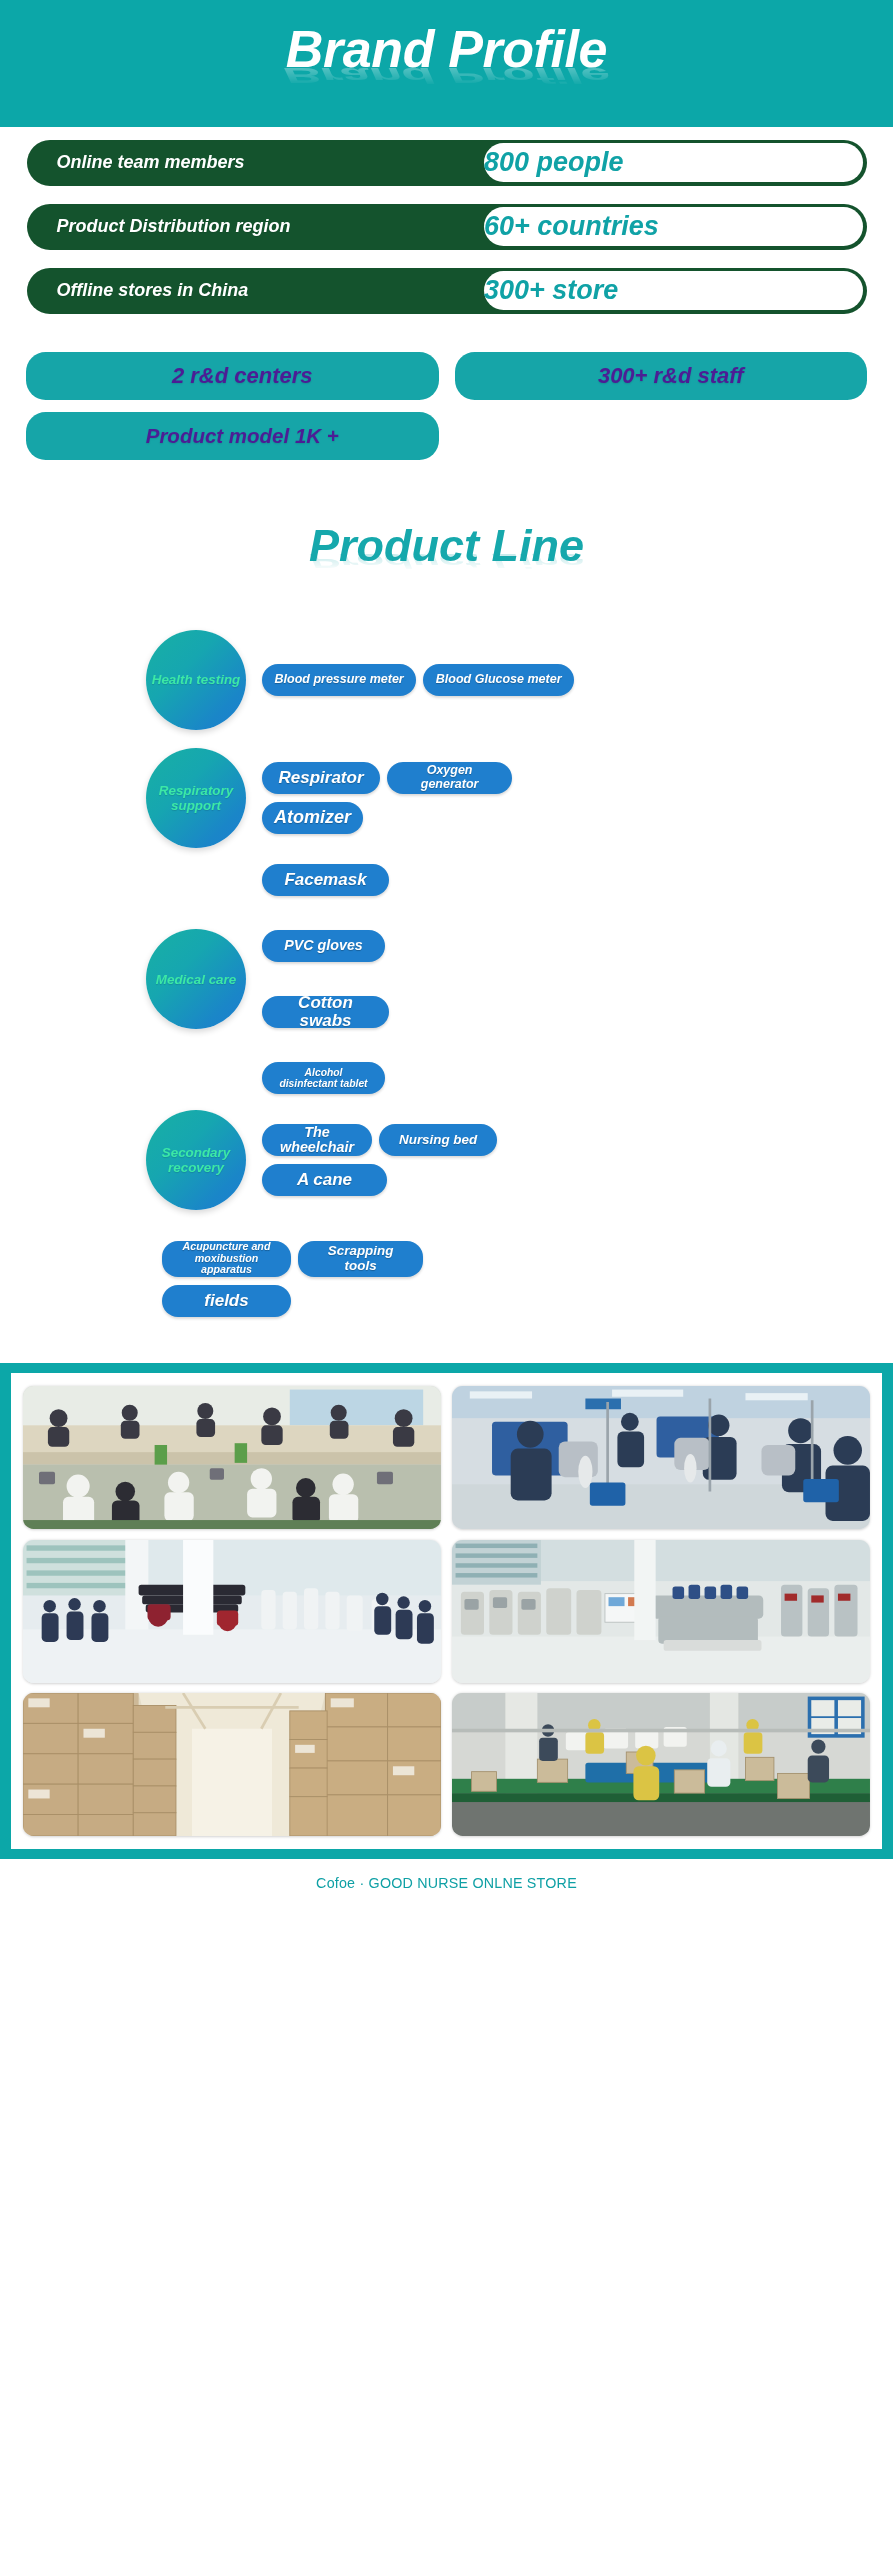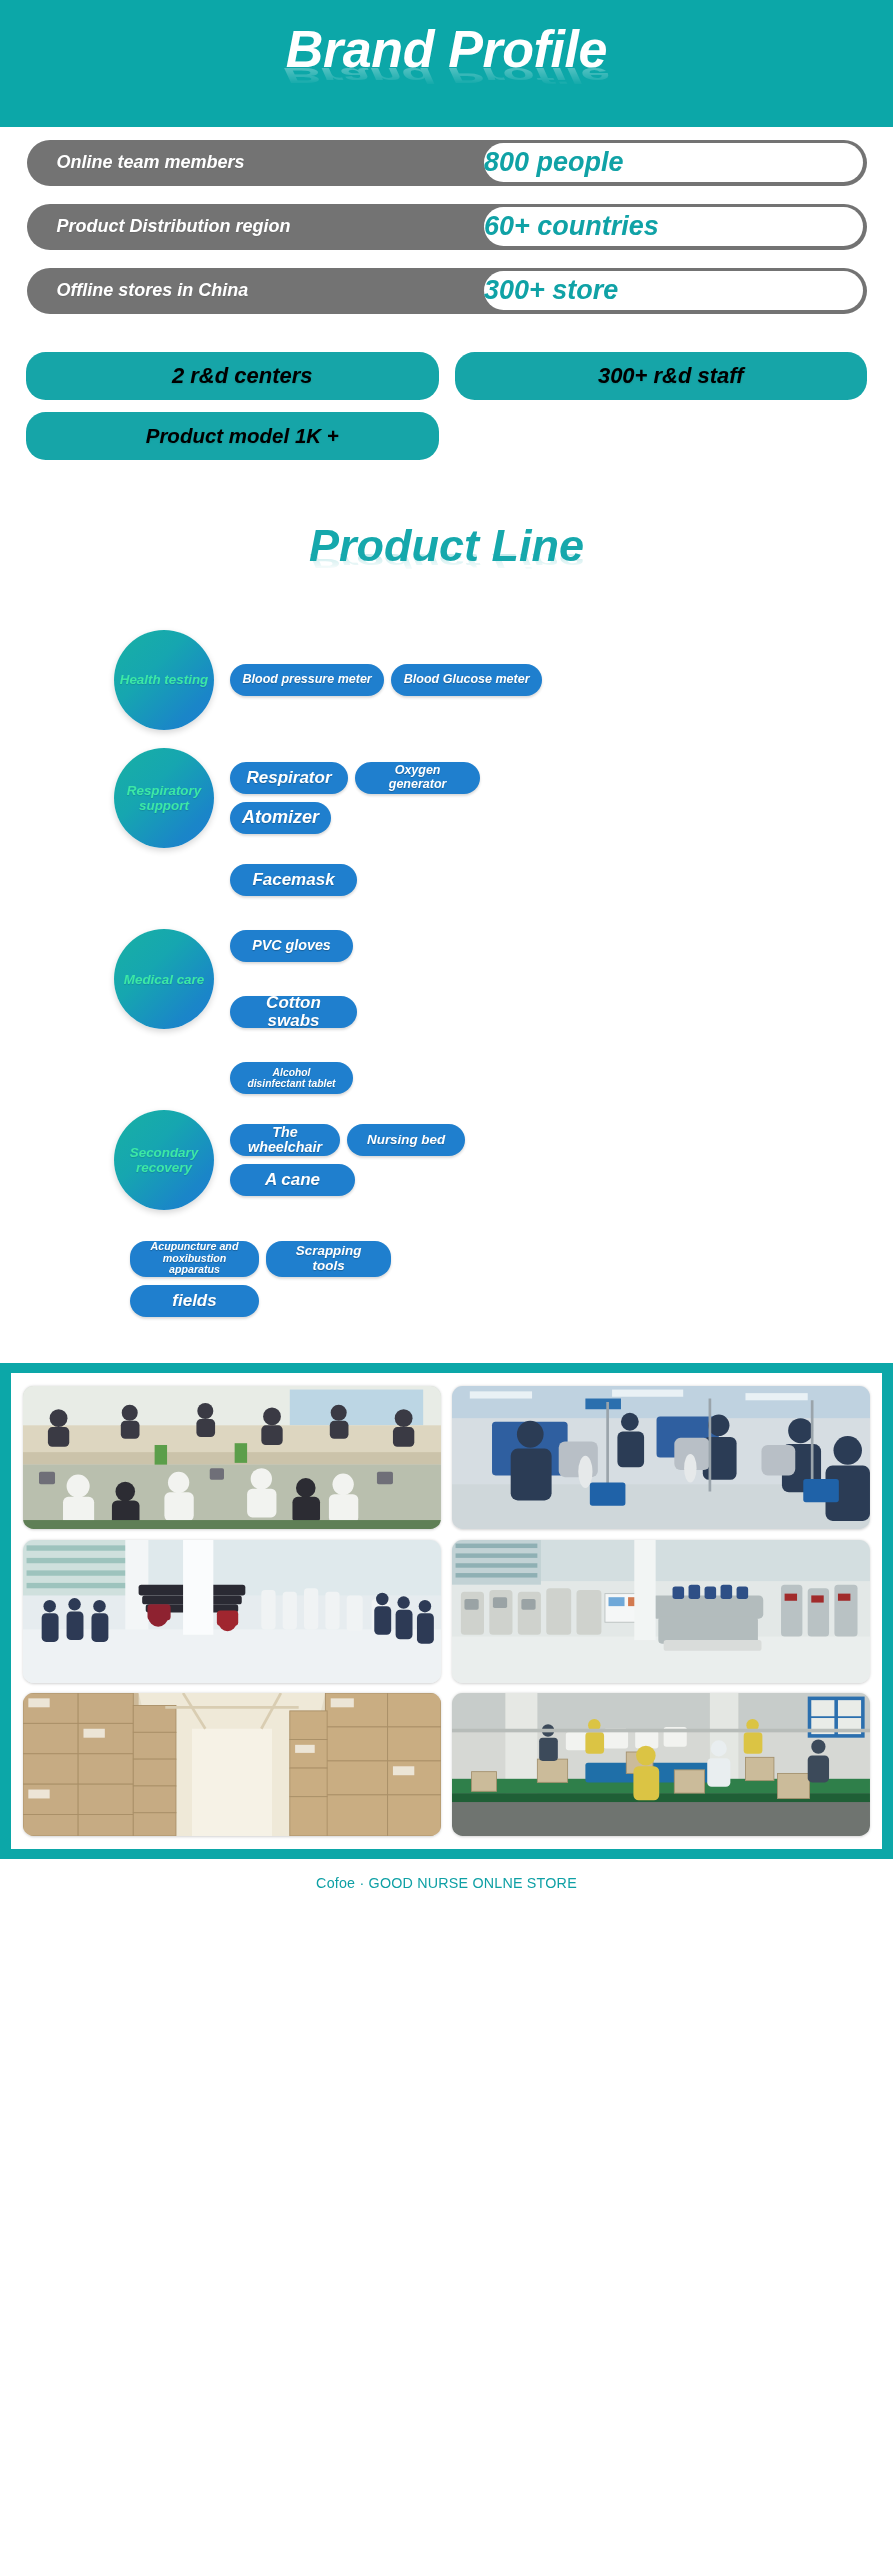--- a/index.html
+++ b/index.html
@@ -52,21 +52,21 @@
   .stats-wrap { padding: 12.5px 0 0 0; }
   .stat-row {
     width: 840px;
     margin: 0 auto 18px auto;
     display: flex;
     justify-content: center;
   }
   .stat-pill {
     width: 841px;
     height: 46px;
-    background: #737373;
+    background: #14532d;
     border-radius: 23px;
     display: flex;
     align-items: center;
     padding-left: 30px;
     position: relative;
   }
   .stat-label {
     color: #ffffff;
     font-style: italic;
     font-weight: bold;
@@ -101,21 +101,21 @@
     grid-template-columns: 1fr 1fr;
     gap: 12.5px 16px;
   }
   .grid-pill {
     height: 48px;
     background: #16a5a8;
     border-radius: 19.7px;
     display: flex;
     align-items: center;
     justify-content: center;
-    color: #000000;
+    color: #4c1d95;
     font-style: italic;
     font-weight: bold;
     font-size: 22px;
     text-shadow: 0 0.9px 1.8px rgba(0,0,0,0.12);
     padding-left: 20px;
   }
   .grid-pill.small { font-size: 20.5px; }
 
   
   .pl-title-wrap {
@@ -145,21 +145,21 @@
     line-height: 1;
     transform: scaleY(-0.45);
     transform-origin: top center;
     opacity: 0.32;
     -webkit-mask-image: linear-gradient(to top, rgba(0,0,0,0.9), rgba(0,0,0,0));
     mask-image: linear-gradient(to top, rgba(0,0,0,0.9), rgba(0,0,0,0));
     pointer-events: none;
   }
 
   
-  .cat-list { margin-top: 12.5px; }
+  .cat-list { margin-top: 12.5px; margin-left: 32px; }
   .cat-row {
     display: flex;
     align-items: center;
     min-height: 104px;
     padding-left: 114px;
     margin-bottom: 14.3px;
   }
   .cat-bubble {
     width: 100px;
     height: 100px;

